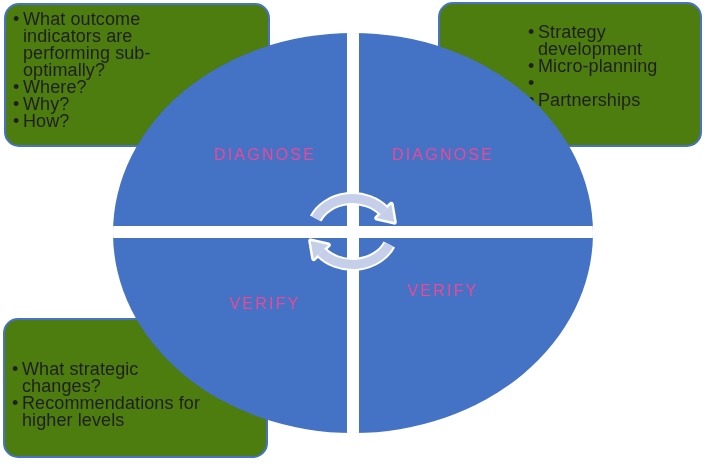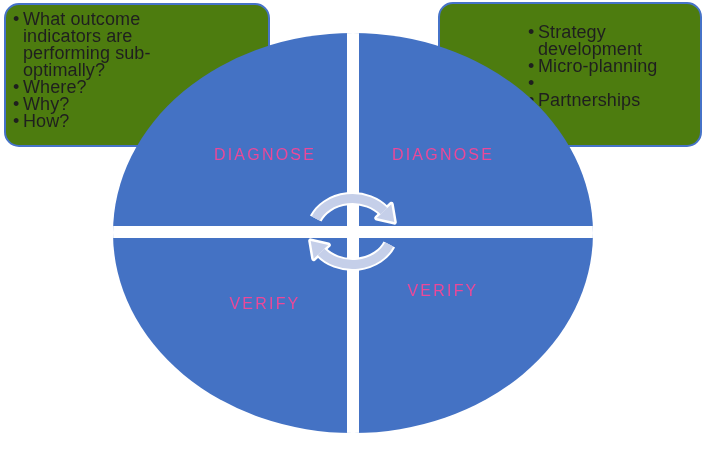--- a/index.html
+++ b/index.html
@@ -105,20 +105,34 @@
       <li class="bi">
         <span class="dot"></span>
       </li>
       <li class="bi">
         <span class="dot"></span>
         <span class="bt">Partnerships</span>
       </li>
     </ul>
   </div>
 
+  <div class="note-box bl">
+    <ul class="blist">
+      <li class="bi">
+        <span class="dot"></span>
+        <span class="bt">What strategic
+changes?</span>
+      </li>
+      <li class="bi">
+        <span class="dot"></span>
+        <span class="bt">Recommendations for
+higher levels</span>
+      </li>
+    </ul>
+  </div>
 
 
   <div class="ellipse">
     <div class="stripe-v"></div>
     <div class="stripe-h"></div>
   </div>
 
   <div class="qlabel diagnose">DIAGNOSE</div>
   <div class="qlabel intervene">DIAGNOSE</div>
   <div class="qlabel adjust">VERIFY</div>

